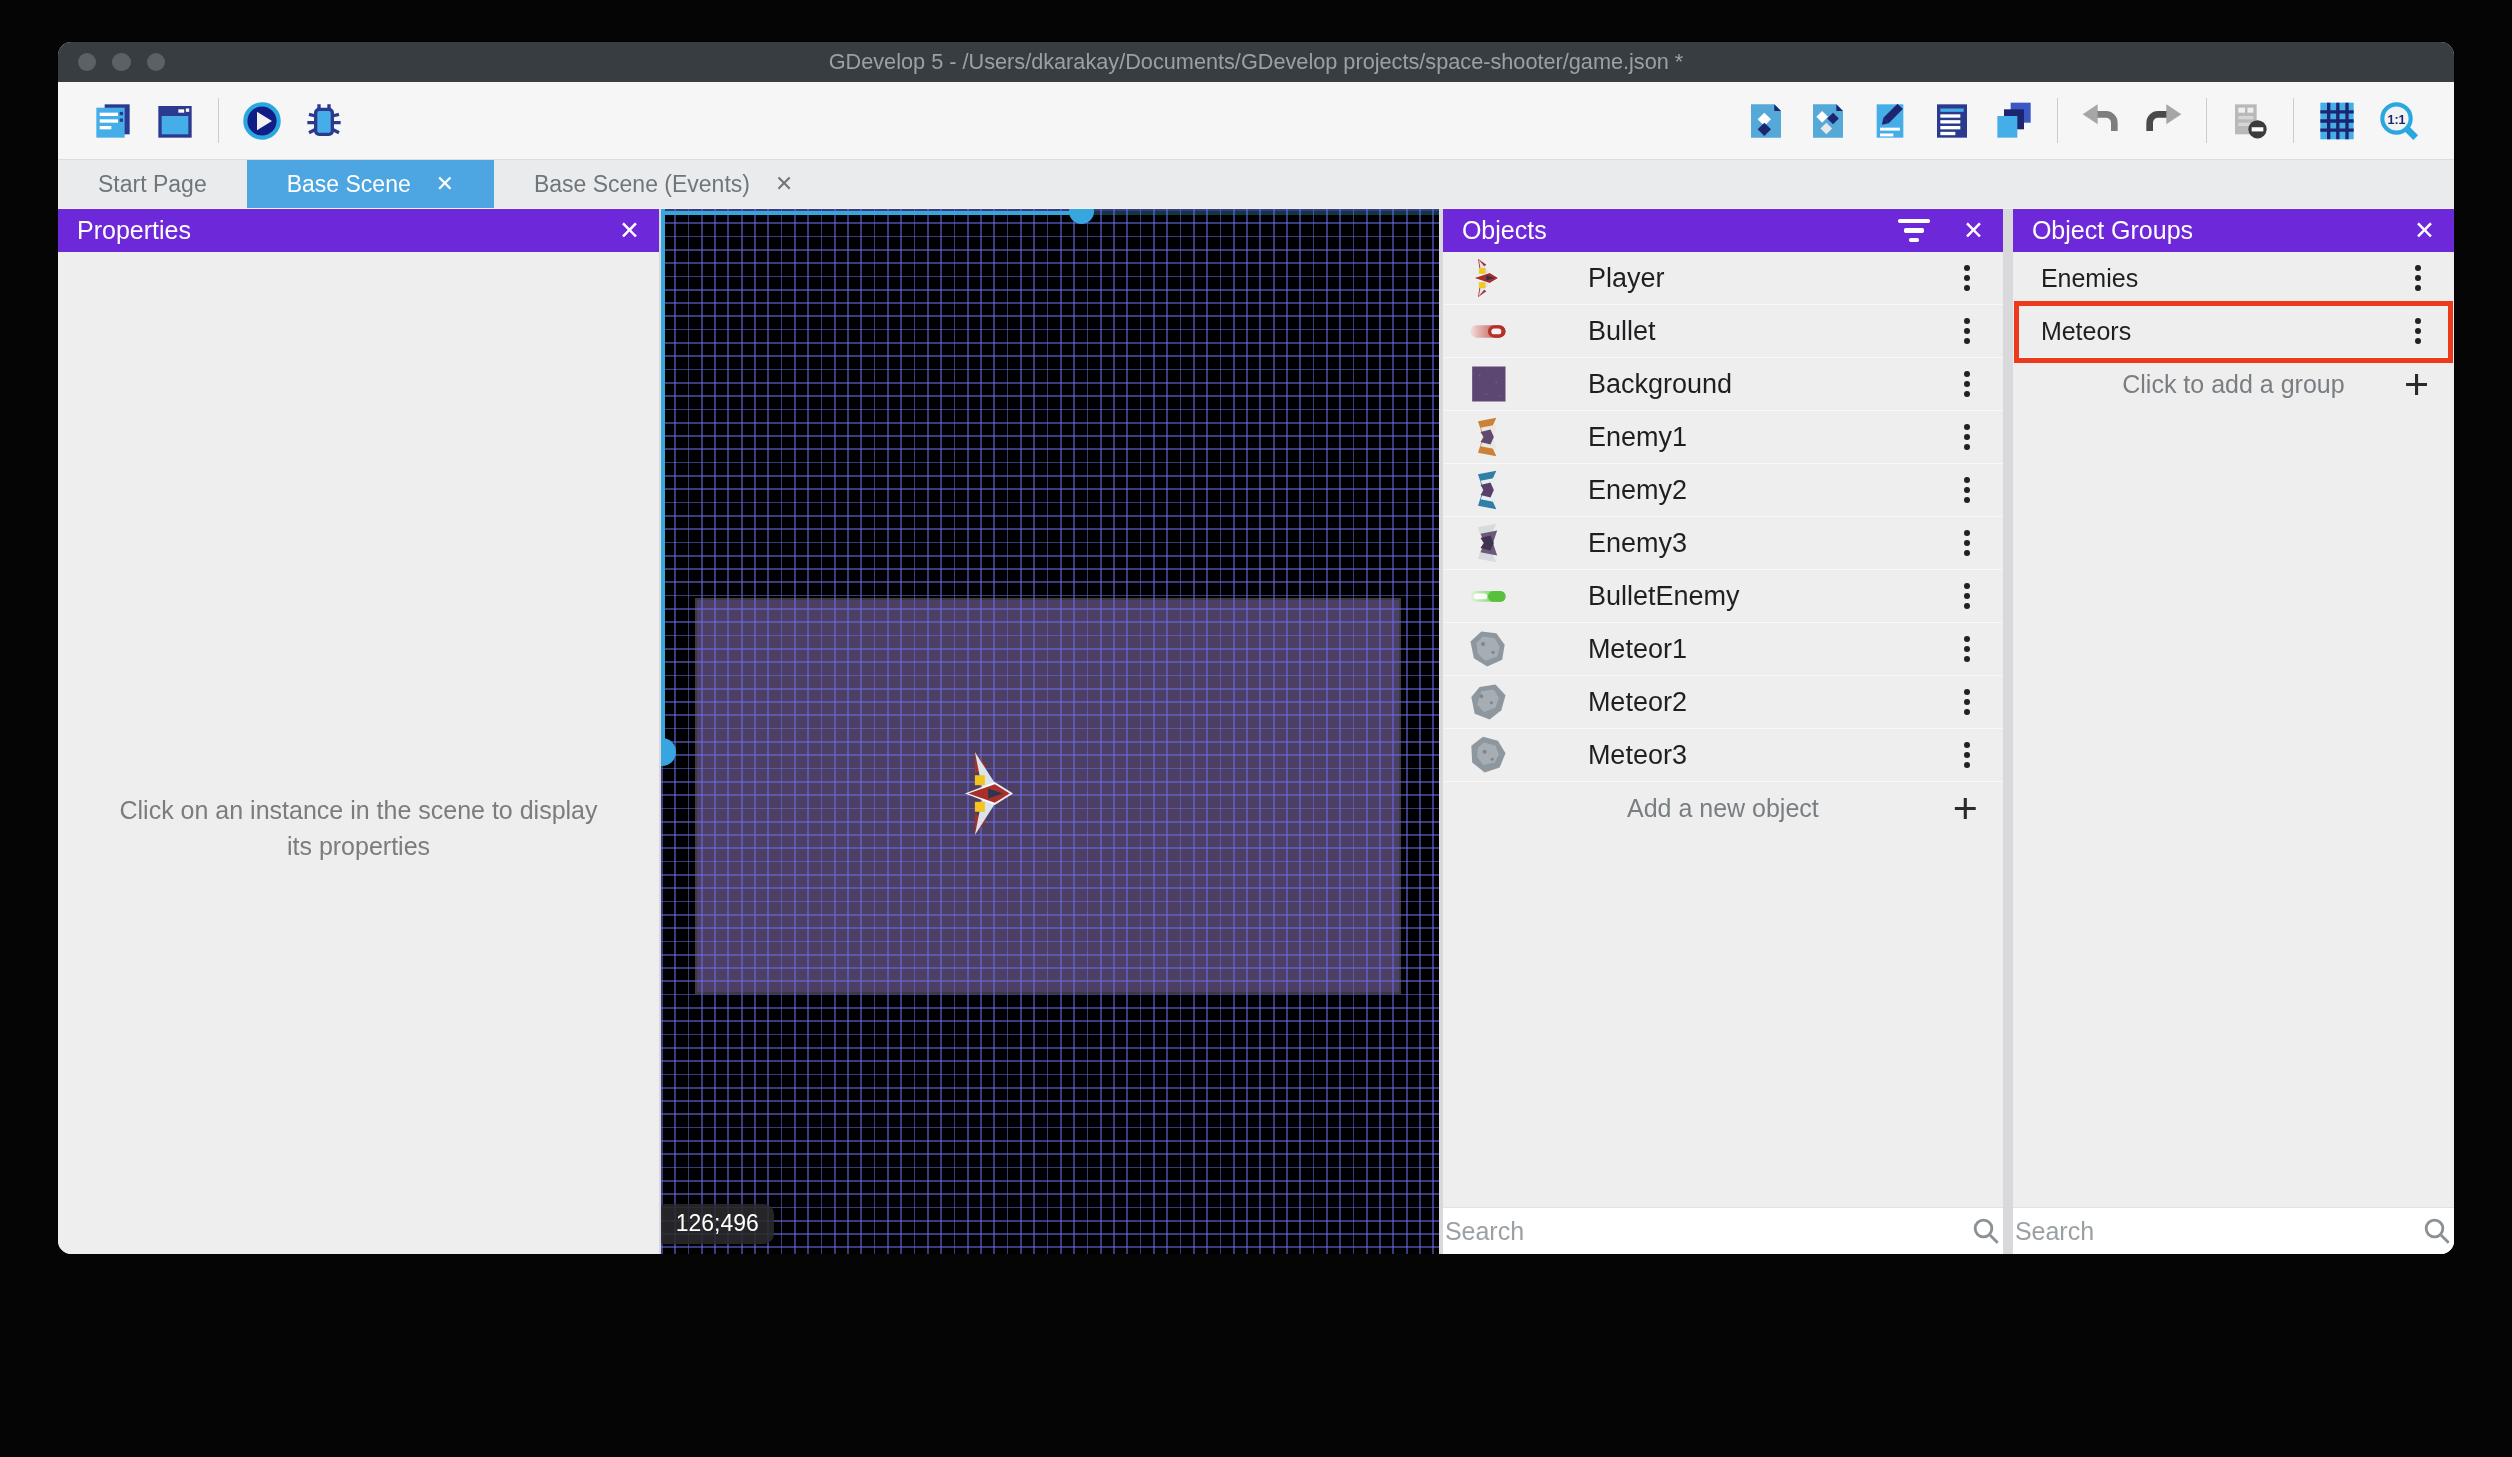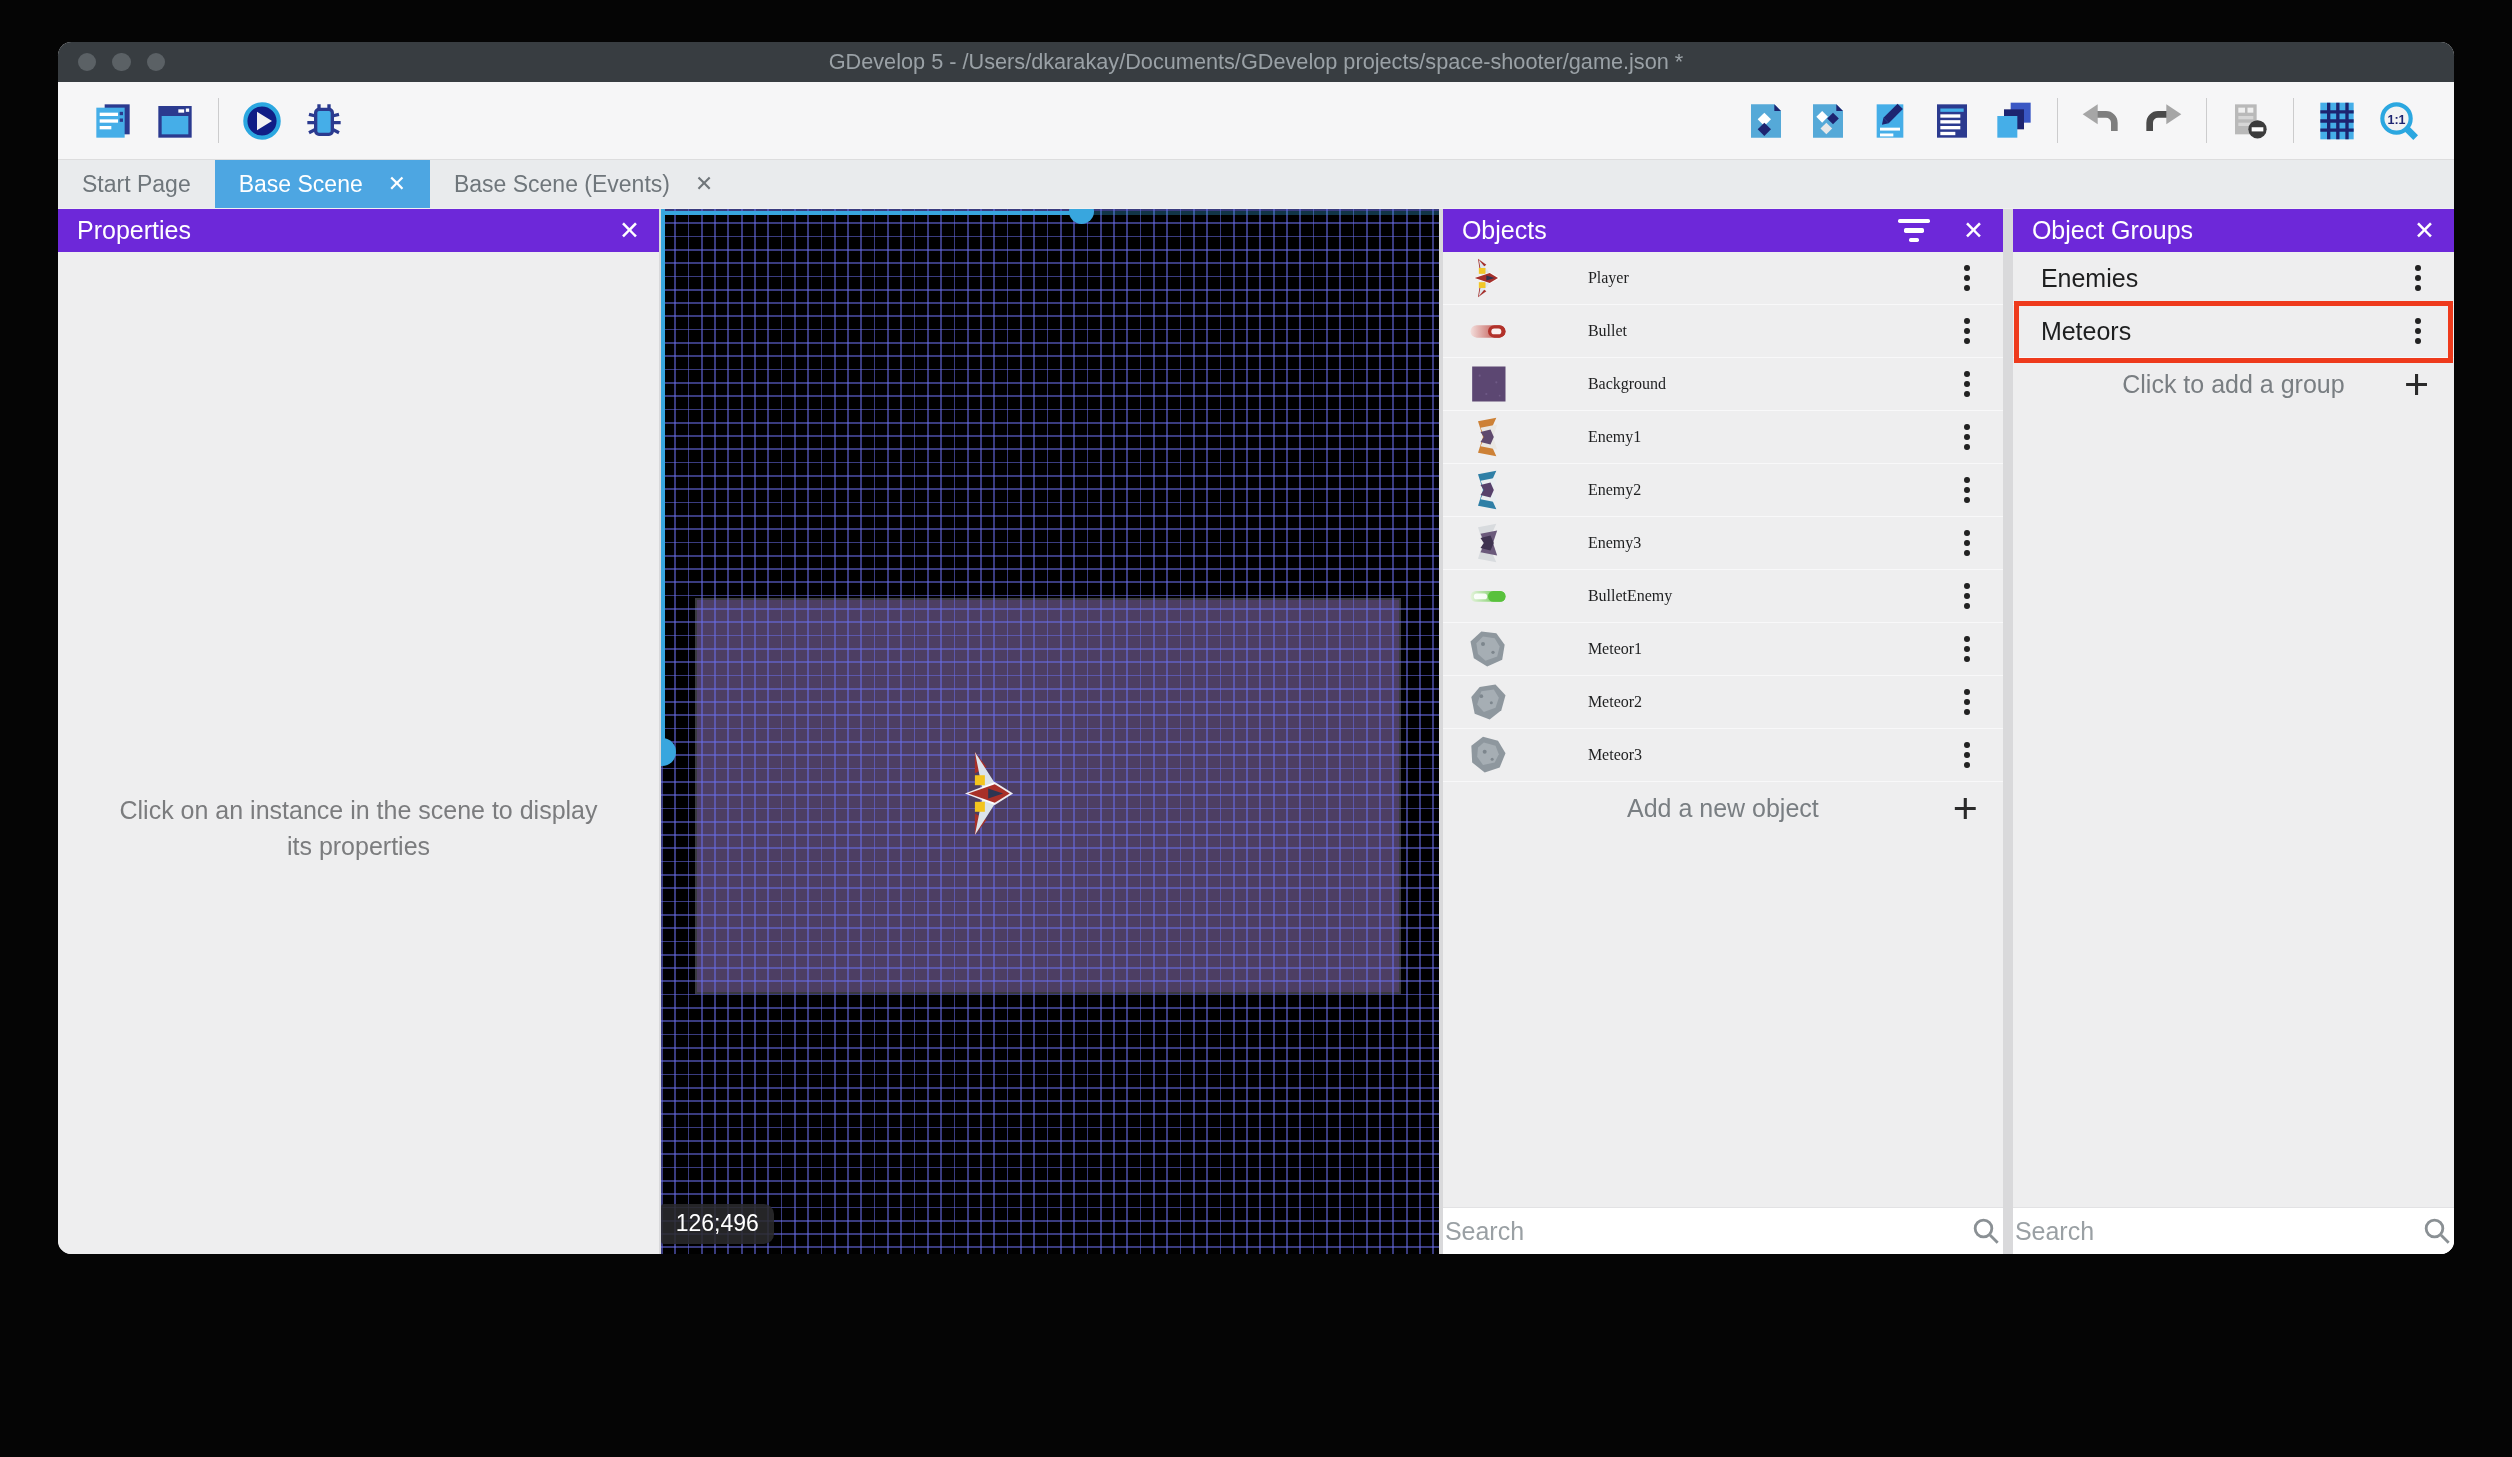--- a/index.html
+++ b/index.html
@@ -16,21 +16,21 @@
 
   
   .toolbar { height:78px; background:#f6f6f7; border-bottom:0.8px solid #ddddde; display:flex; align-items:center; padding:0 24px; }
   .tool-btn { width:47px; height:47px; display:flex; align-items:center; justify-content:center; margin:0 7.5px; }
   .tool-btn svg { width:40px; height:40px; }
   .tb-sep { width:1.7px; height:45px; background:#cccccd; margin:0 11.7px; }
   .tb-spacer { flex:1; }
 
   
   .tabbar { height:48px; background:#e9ebed; display:flex; align-items:stretch; }
-  .tab { display:flex; align-items:center; padding:0 24px; font-size:23px; color:#6f767b; gap:25px;justify-content:center; }
+  .tab { display:flex; align-items:center; padding:0 40px; font-size:23px; color:#6f767b; gap:25px;justify-content:center; }
   .tab.active { background:#4da6e2; color:#ffffff; }
   .tab .tab-x { font-size:21.7px; color:#70767a; }
   .tab.active .tab-x { color:#ffffff; }
 
   
   .content { position:absolute; top:167px; bottom:0; left:0; right:0; display:flex; }
   .vdiv { background:#d9d9db; }
 
   .panel { display:flex; flex-direction:column; background:#eeeeef; position:relative; }
   .panel-header { height:43px; background:#6d28d9; display:flex; align-items:center; padding:0 19px; flex:none;text-align:center; }
@@ -60,21 +60,21 @@
   .vthumb { position:absolute; top:calc(52% - 14px); left:-12.5px; width:28px; height:28px; border-radius:50%; background:#38a6de; }
   .coord-badge { position:absolute; left:0px; bottom:10px; background:rgba(42,42,44,0.88);
                  color:#fff; font-size:23px; padding:6.7px 15px; border-radius:3.3px 10px 10px 3.3px; }
 
   
   .objects { width:560px; }
   .groups  { flex:1; }
   .list { flex:none; }
   .row { height:53px; display:flex; align-items:center; border-bottom:1.7px solid #f8f8f9; background:#eeeeef; position:relative; }
   .obj-thumb { width:40px; height:40px; margin-left:25px; flex:none; }
-  .obj-label { margin-left:80px; font-size:16px; color:#1e1f20;font-family:Liberation Serif, serif; }
+  .obj-label { margin-left:80px; font-size:27px; color:#1e1f20; }
   .grp-label { margin-left:28px; font-size:25px; color:#1e1f20; }
   .kebab { margin-left:auto; margin-right:33px; width:5.8px; height:5.8px; border-radius:50%; background:#222;
            box-shadow:0 -10px 0 #222, 0 10px 0 #222; flex:none; }
   .add-row { height:53px; display:flex; align-items:center; justify-content:center; position:relative;
              font-size:25px; color:#797e82; }
   .add-plus { position:absolute; right:25px; font-size:43px; font-weight:300; color:#2a2a2a; line-height:1; }
   .row.highlighted::after { content:''; position:absolute; left:0.8px; right:0.8px; top:-4.2px; bottom:-5.8px;
                             border:5px solid #ee3a1c; pointer-events:none; z-index:5; }
   .panel-spacer { flex:1; }
   .search-bar { height:47px; background:#fff; border-top:1.7px solid #e2e2e4; display:flex; align-items:center; padding:0 2px; flex:none; position:relative; }

